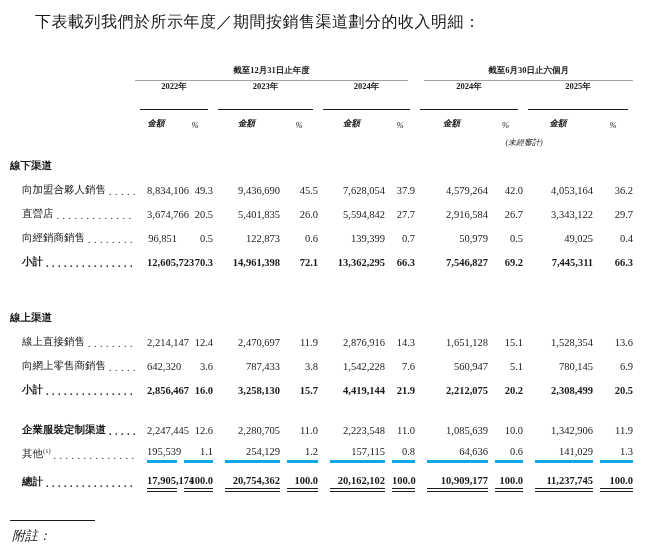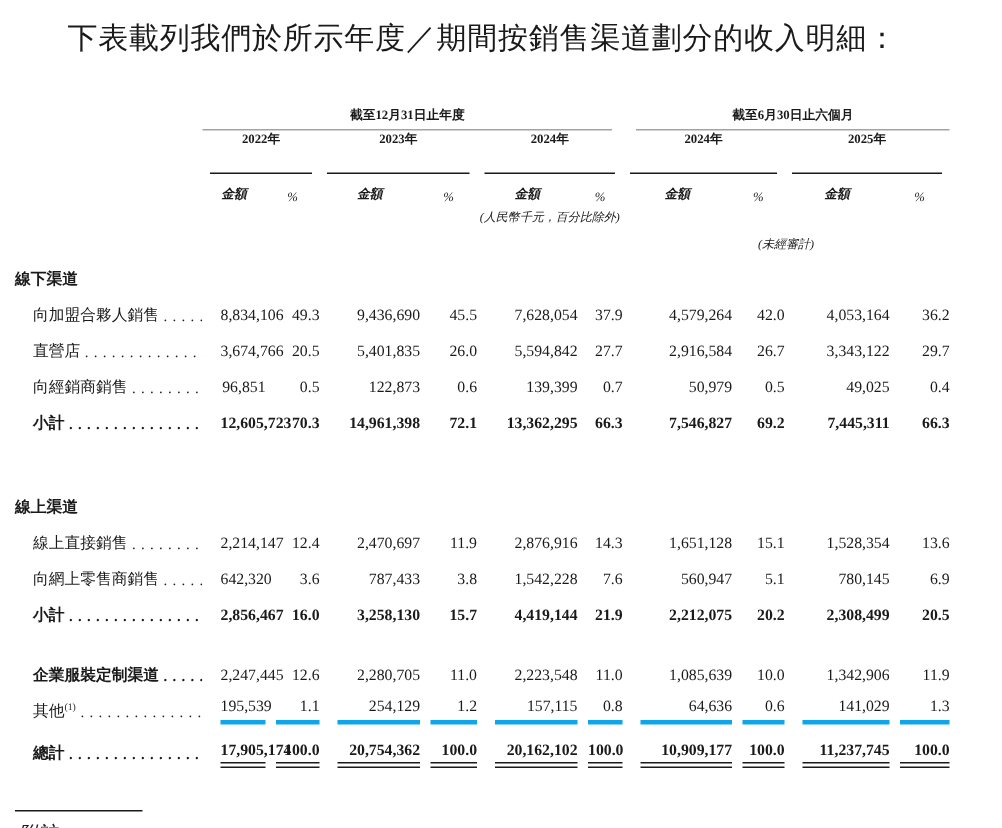--- a/index.html
+++ b/index.html
@@ -6,22 +6,22 @@
   html, body { background: #ffffff; }
   body {
     width: 668px; height: 552px;
     font-family: "Liberation Serif", "DejaVu Serif", serif;
     color: #1a1a1a;
     overflow: hidden;
   }
   .page { padding: 12px 10px 0 10px; }
 
   .title {
-    font-size: 20px;
-    margin-left: 35px;
+    font-size: 16px;
+    margin-left: 25px;
     letter-spacing: 0.5px;
     white-space: nowrap;
   }
 
   table.rev {
     margin-top: 26px;
     border-collapse: collapse;
     table-layout: fixed;
     width: 623px;
   }
@@ -142,25 +142,20 @@
         <th class="pct-h">%</th>
         <th class="amt-h">金額</th>
         <th class="pct-h">%</th>
         <th class="amt-h">金額</th>
         <th class="pct-h">%</th>
         <th class="amt-h">金額</th>
         <th class="pct-h">%</th>
         <th class="amt-h">金額</th>
         <th class="pct-h">%</th>
       </tr>
-      <tr class="tr-units">
-        <th colspan="5"></th>
-        <th colspan="2" class="units">(人民幣千元，百分比除外)</th>
-        <th colspan="4"></th>
-      </tr>
       <tr class="tr-unaudited">
         <th colspan="7"></th>
         <th colspan="4" class="unaudited">(未經審計)</th>
       </tr>
     </thead>
     <tbody id="table-body">
         <tr class="row-section">
           <td colspan="11">線下渠道</td>
         </tr>
         <tr class="row-data">

